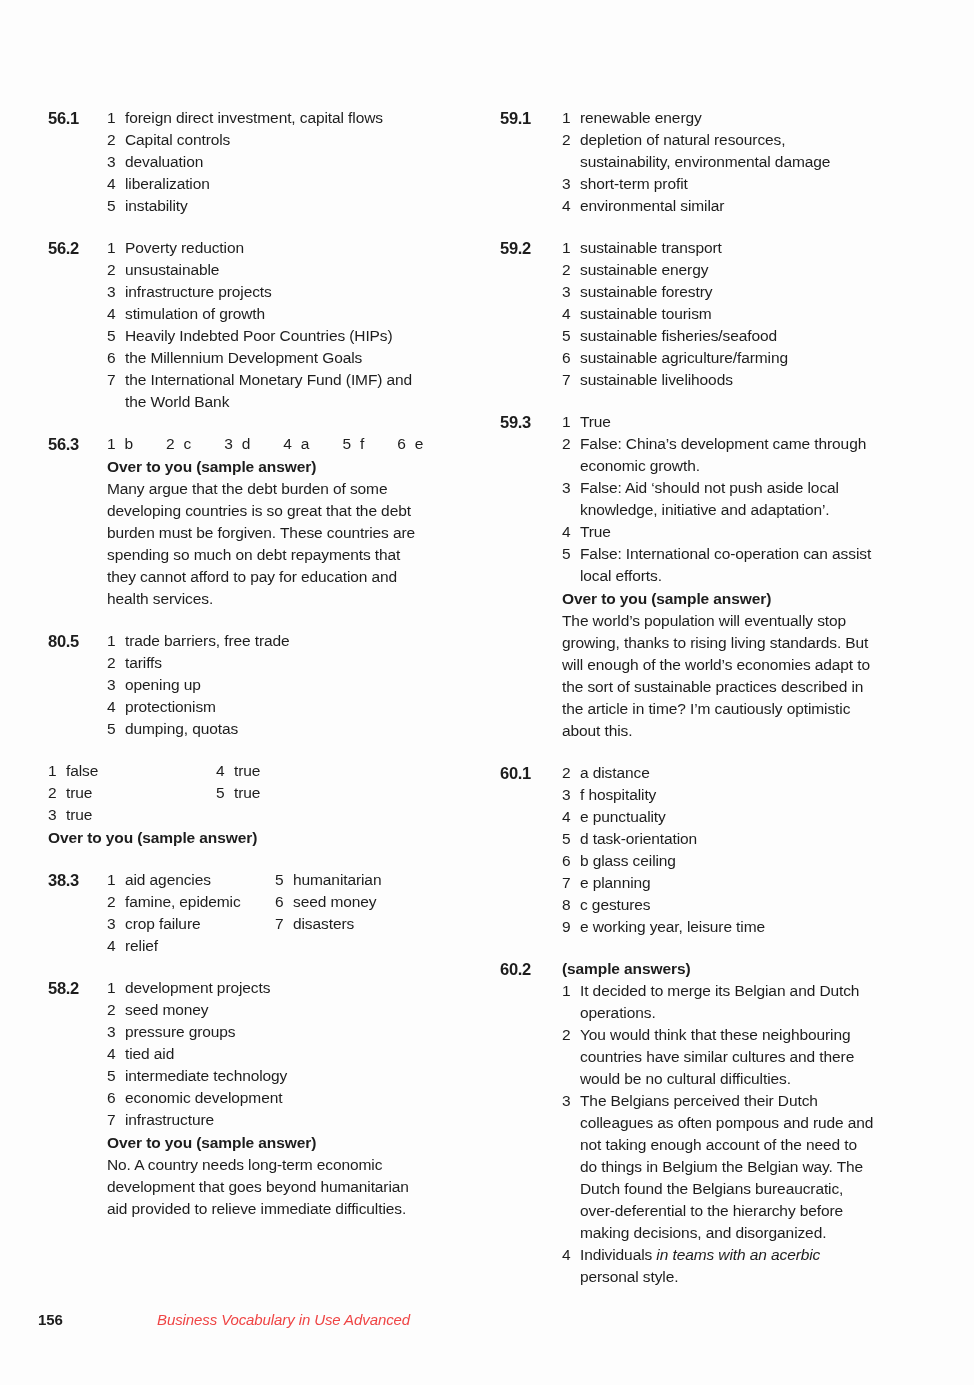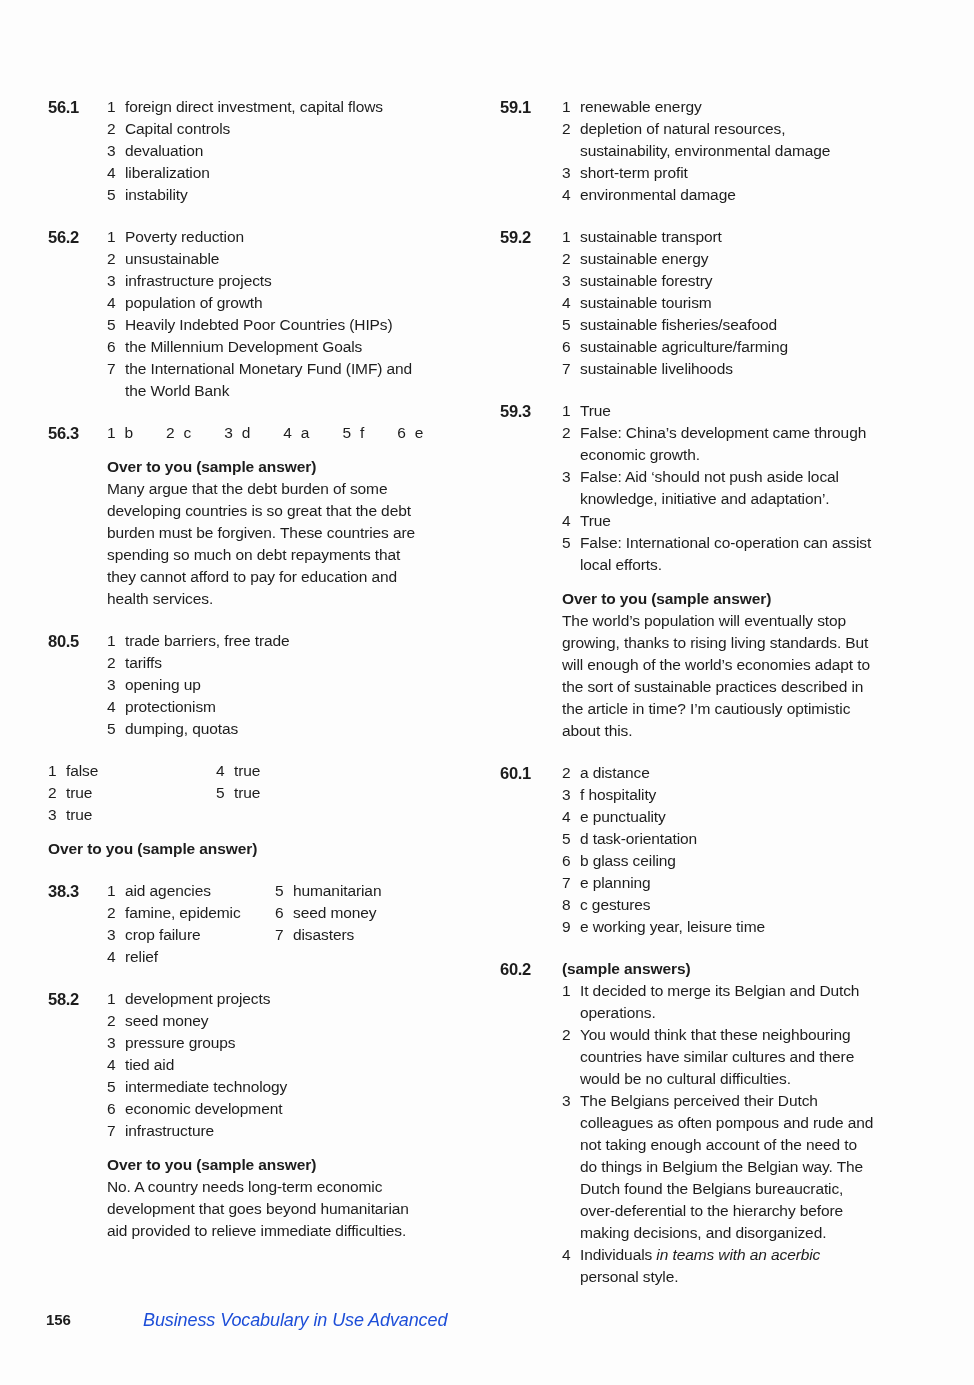--- a/index.html
+++ b/index.html
@@ -7,40 +7,40 @@
     width:974px;height:1385px;position:relative;overflow:hidden;
     background:#fdfdfd;color:#1d1d1d;
     font-family:"Liberation Sans","DejaVu Sans",sans-serif;
     font-size:15.5px;line-height:22px;letter-spacing:-0.1px;
   }
   .page{position:absolute;inset:0}
   .columns{display:flex;padding:96px 0 0 48px}
   .col-left{width:452px;flex:none}
   .col-right{flex:1;min-width:0;padding-right:14px}
   .section{display:flex;margin-top:20px}
-  .section:first-child{margin-top:0}
+  .section:first-child{margin-top:11px}
   .sec-num{flex:none;font-weight:700;font-size:16.5px;letter-spacing:-0.3px}
   .col-left .sec-num{width:59px}
   .col-right .sec-num{width:62px}
   .sec-body{flex:1;min-width:0}
   .item{display:flex;align-items:flex-start}
   .n{flex:none;width:18px}
   .t{min-width:0}
   .pre{white-space:pre-line}
   .cols2{display:flex}
   .subcol-l{width:168px;flex:none}
   .inline{display:flex;gap:33px}
   .pair{display:flex}
   .pair .n{width:auto;margin-right:9px}
   .bold{font-weight:700}
-  .oty{margin-top:12px}
+  .oty{margin-top:1px}
   em{font-style:italic}
   .footer{position:absolute;top:1309px;left:0;width:100%;height:22px}
-  .pnum{position:absolute;left:46px;font-weight:700;font-size:15px}
-  .btitle{position:absolute;left:143px;font-style:italic;color:#1d4ed8;font-size:18px}
+  .pnum{position:absolute;left:38px;font-weight:700;font-size:15px}
+  .btitle{position:absolute;left:157px;font-style:italic;color:#ef4444;font-size:15px}
 </style>
 </head>
 <body>
 
 <div class="page">
   <div class="columns">
     <div class="col-left">
         <section class="section">
           <div class="sec-num">56.1</div>
           <div class="sec-body">
@@ -79,21 +79,21 @@
               <div class="item">
                 <span class="n">2</span>
                 <span class="t pre">unsustainable</span>
               </div>
               <div class="item">
                 <span class="n">3</span>
                 <span class="t pre">infrastructure projects</span>
               </div>
               <div class="item">
                 <span class="n">4</span>
-                <span class="t pre">population of growth</span>
+                <span class="t pre">stimulation of growth</span>
               </div>
               <div class="item">
                 <span class="n">5</span>
                 <span class="t pre">Heavily Indebted Poor Countries (HIPs)</span>
               </div>
               <div class="item">
                 <span class="n">6</span>
                 <span class="t pre">the Millennium Development Goals</span>
               </div>
               <div class="item">
@@ -298,21 +298,21 @@
                 <span class="n">2</span>
                 <span class="t pre">depletion of natural resources,
 sustainability, environmental damage</span>
               </div>
               <div class="item">
                 <span class="n">3</span>
                 <span class="t pre">short-term profit</span>
               </div>
               <div class="item">
                 <span class="n">4</span>
-                <span class="t pre">environmental damage</span>
+                <span class="t pre">environmental similar</span>
               </div>
             </div>
           </div>
         </section>
         <section class="section">
           <div class="sec-num">59.2</div>
           <div class="sec-body">
             <div class="list">
               <div class="item">
                 <span class="n">1</span>

